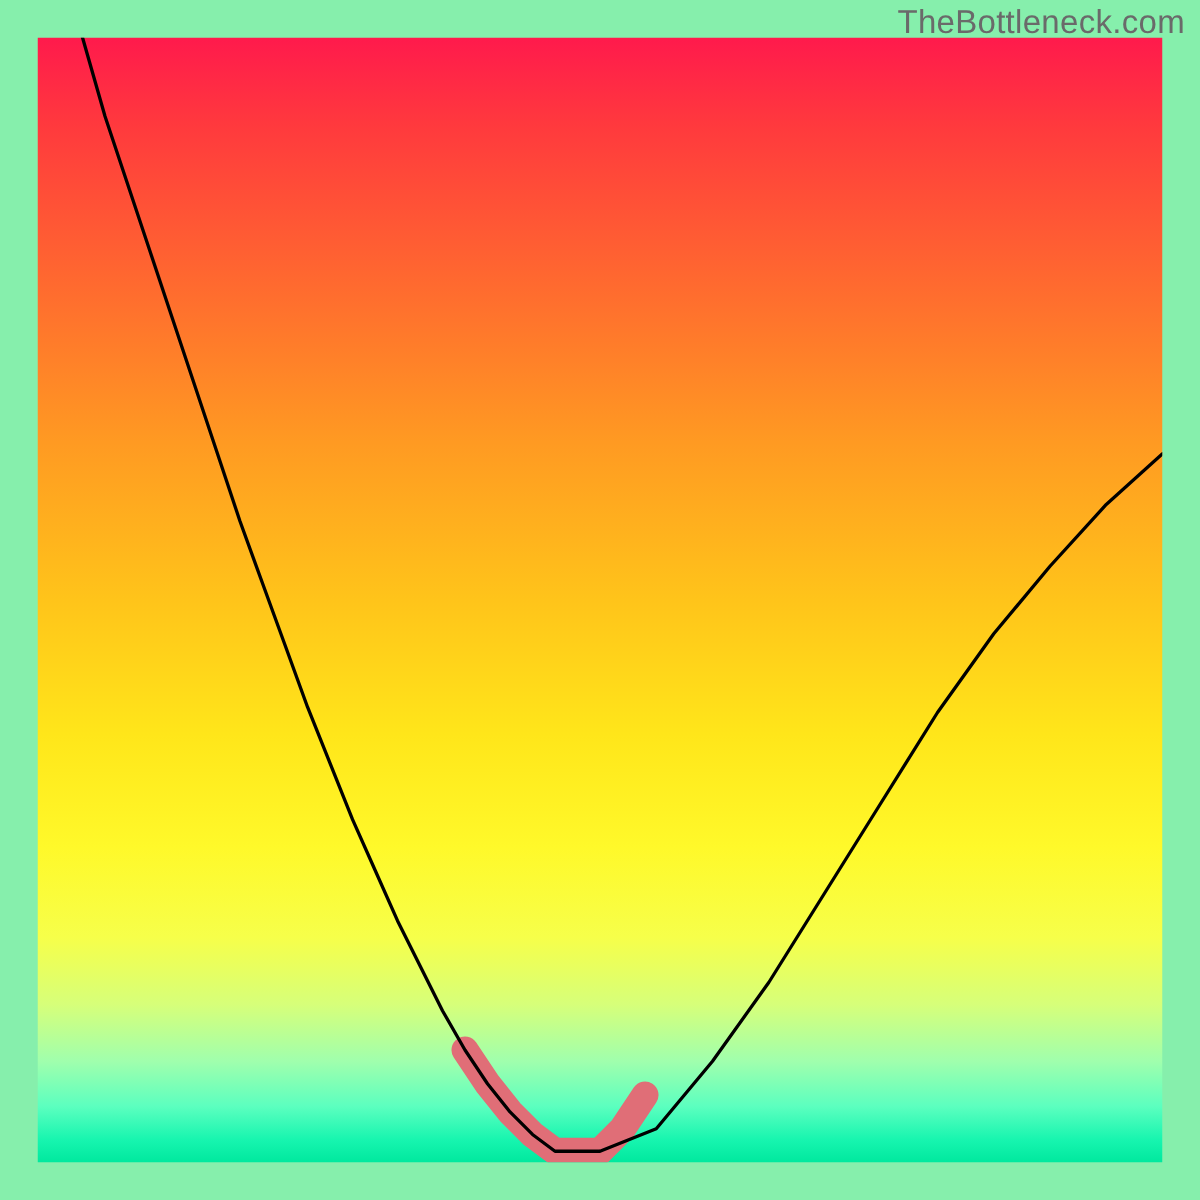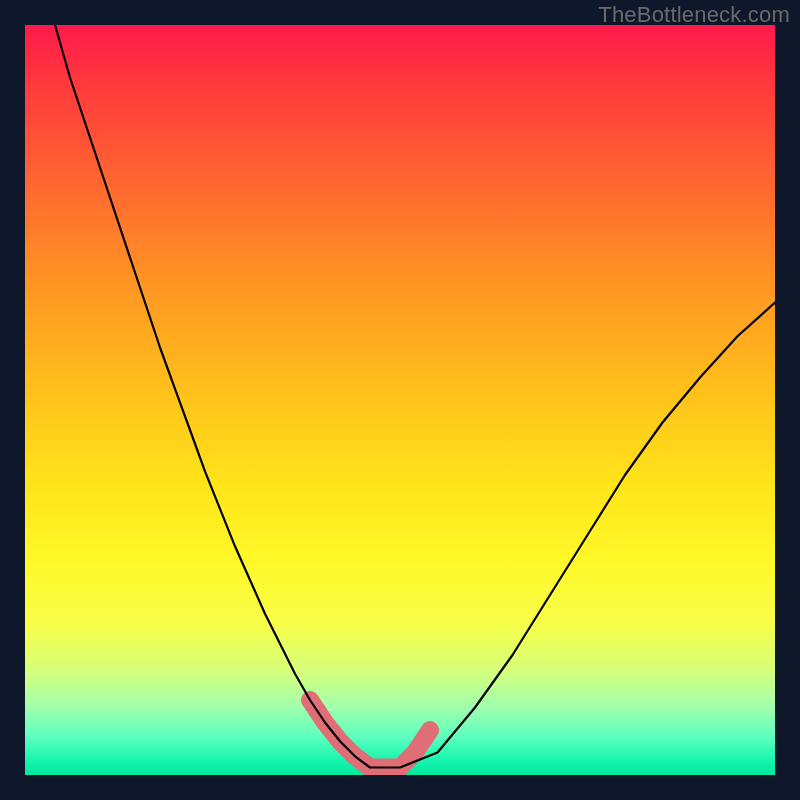--- a/index.html
+++ b/index.html
@@ -8,21 +8,21 @@
     width: 800px;
     height: 800px;
     background: #000;
     overflow: hidden;
     font-family: Arial, Helvetica, sans-serif;
   }
   .frame {
     position: relative;
     width: 800px;
     height: 800px;
-    background: #0f172a;
+    background: #86efac;
   }
   .watermark {
     position: absolute;
     top: 2px;
     right: 10px;
     color: #6a6a6a;
     font-size: 22px;
     font-weight: 500;
     letter-spacing: 0.2px;
     z-index: 10;

